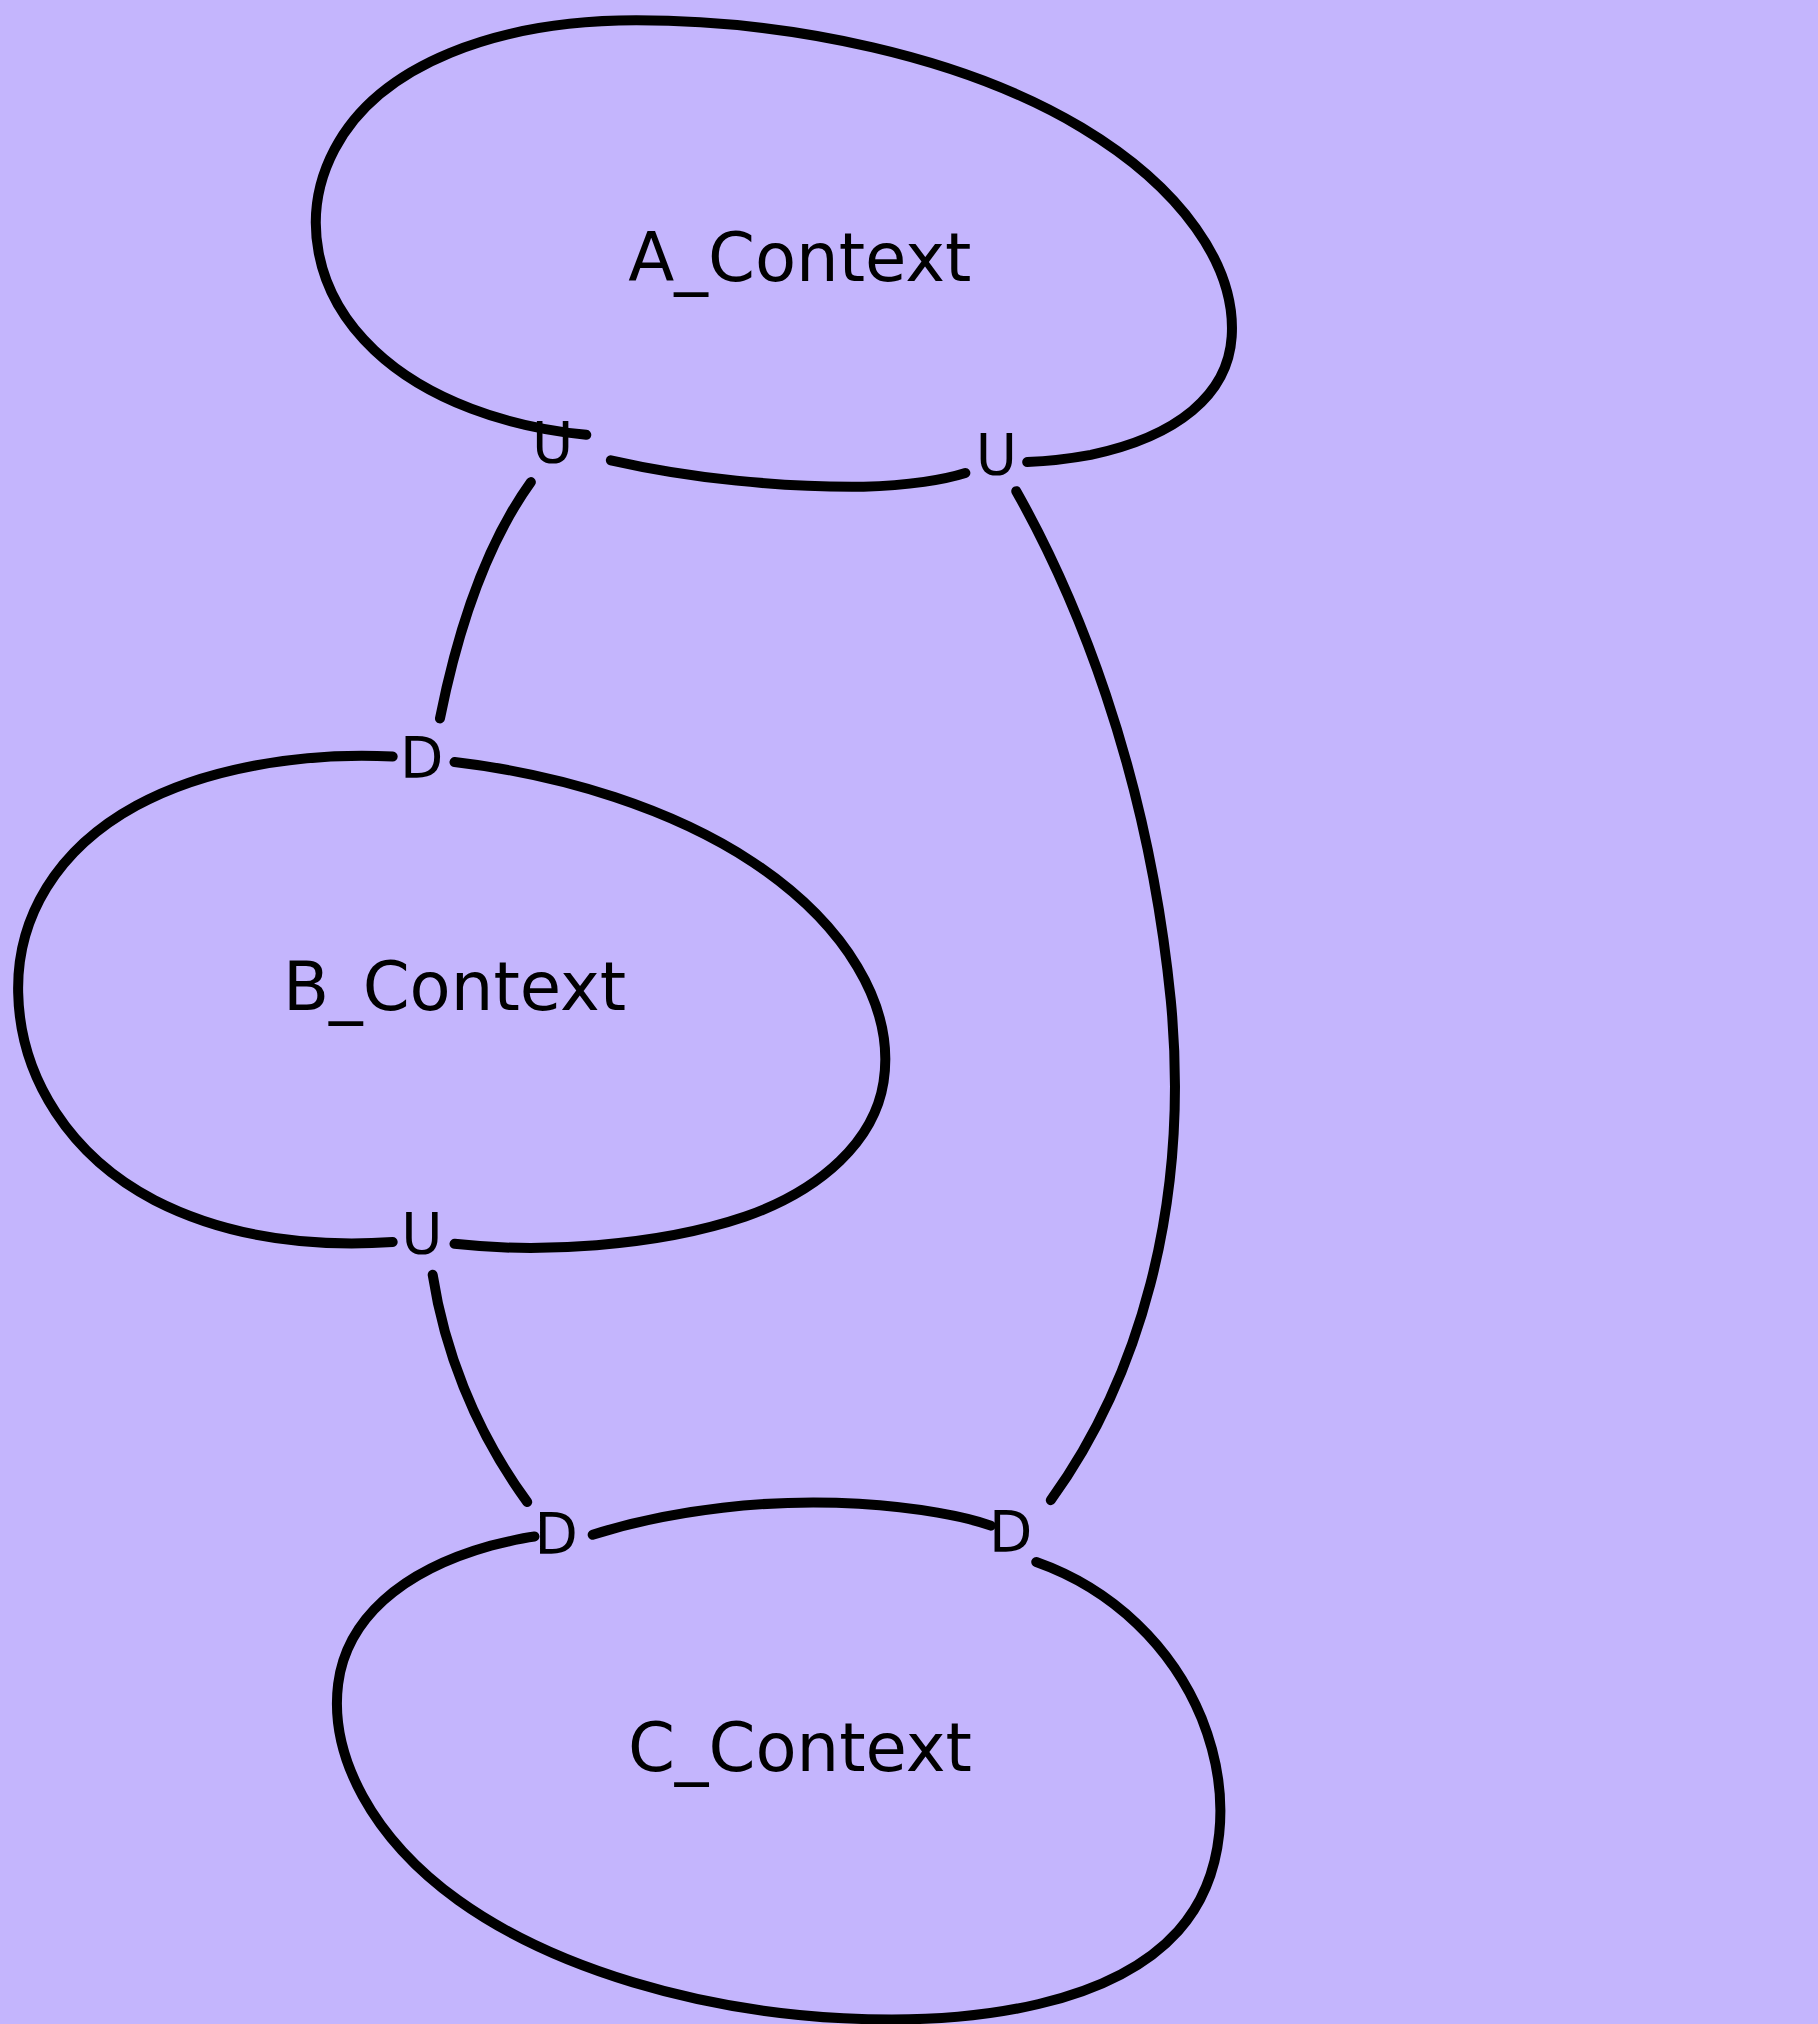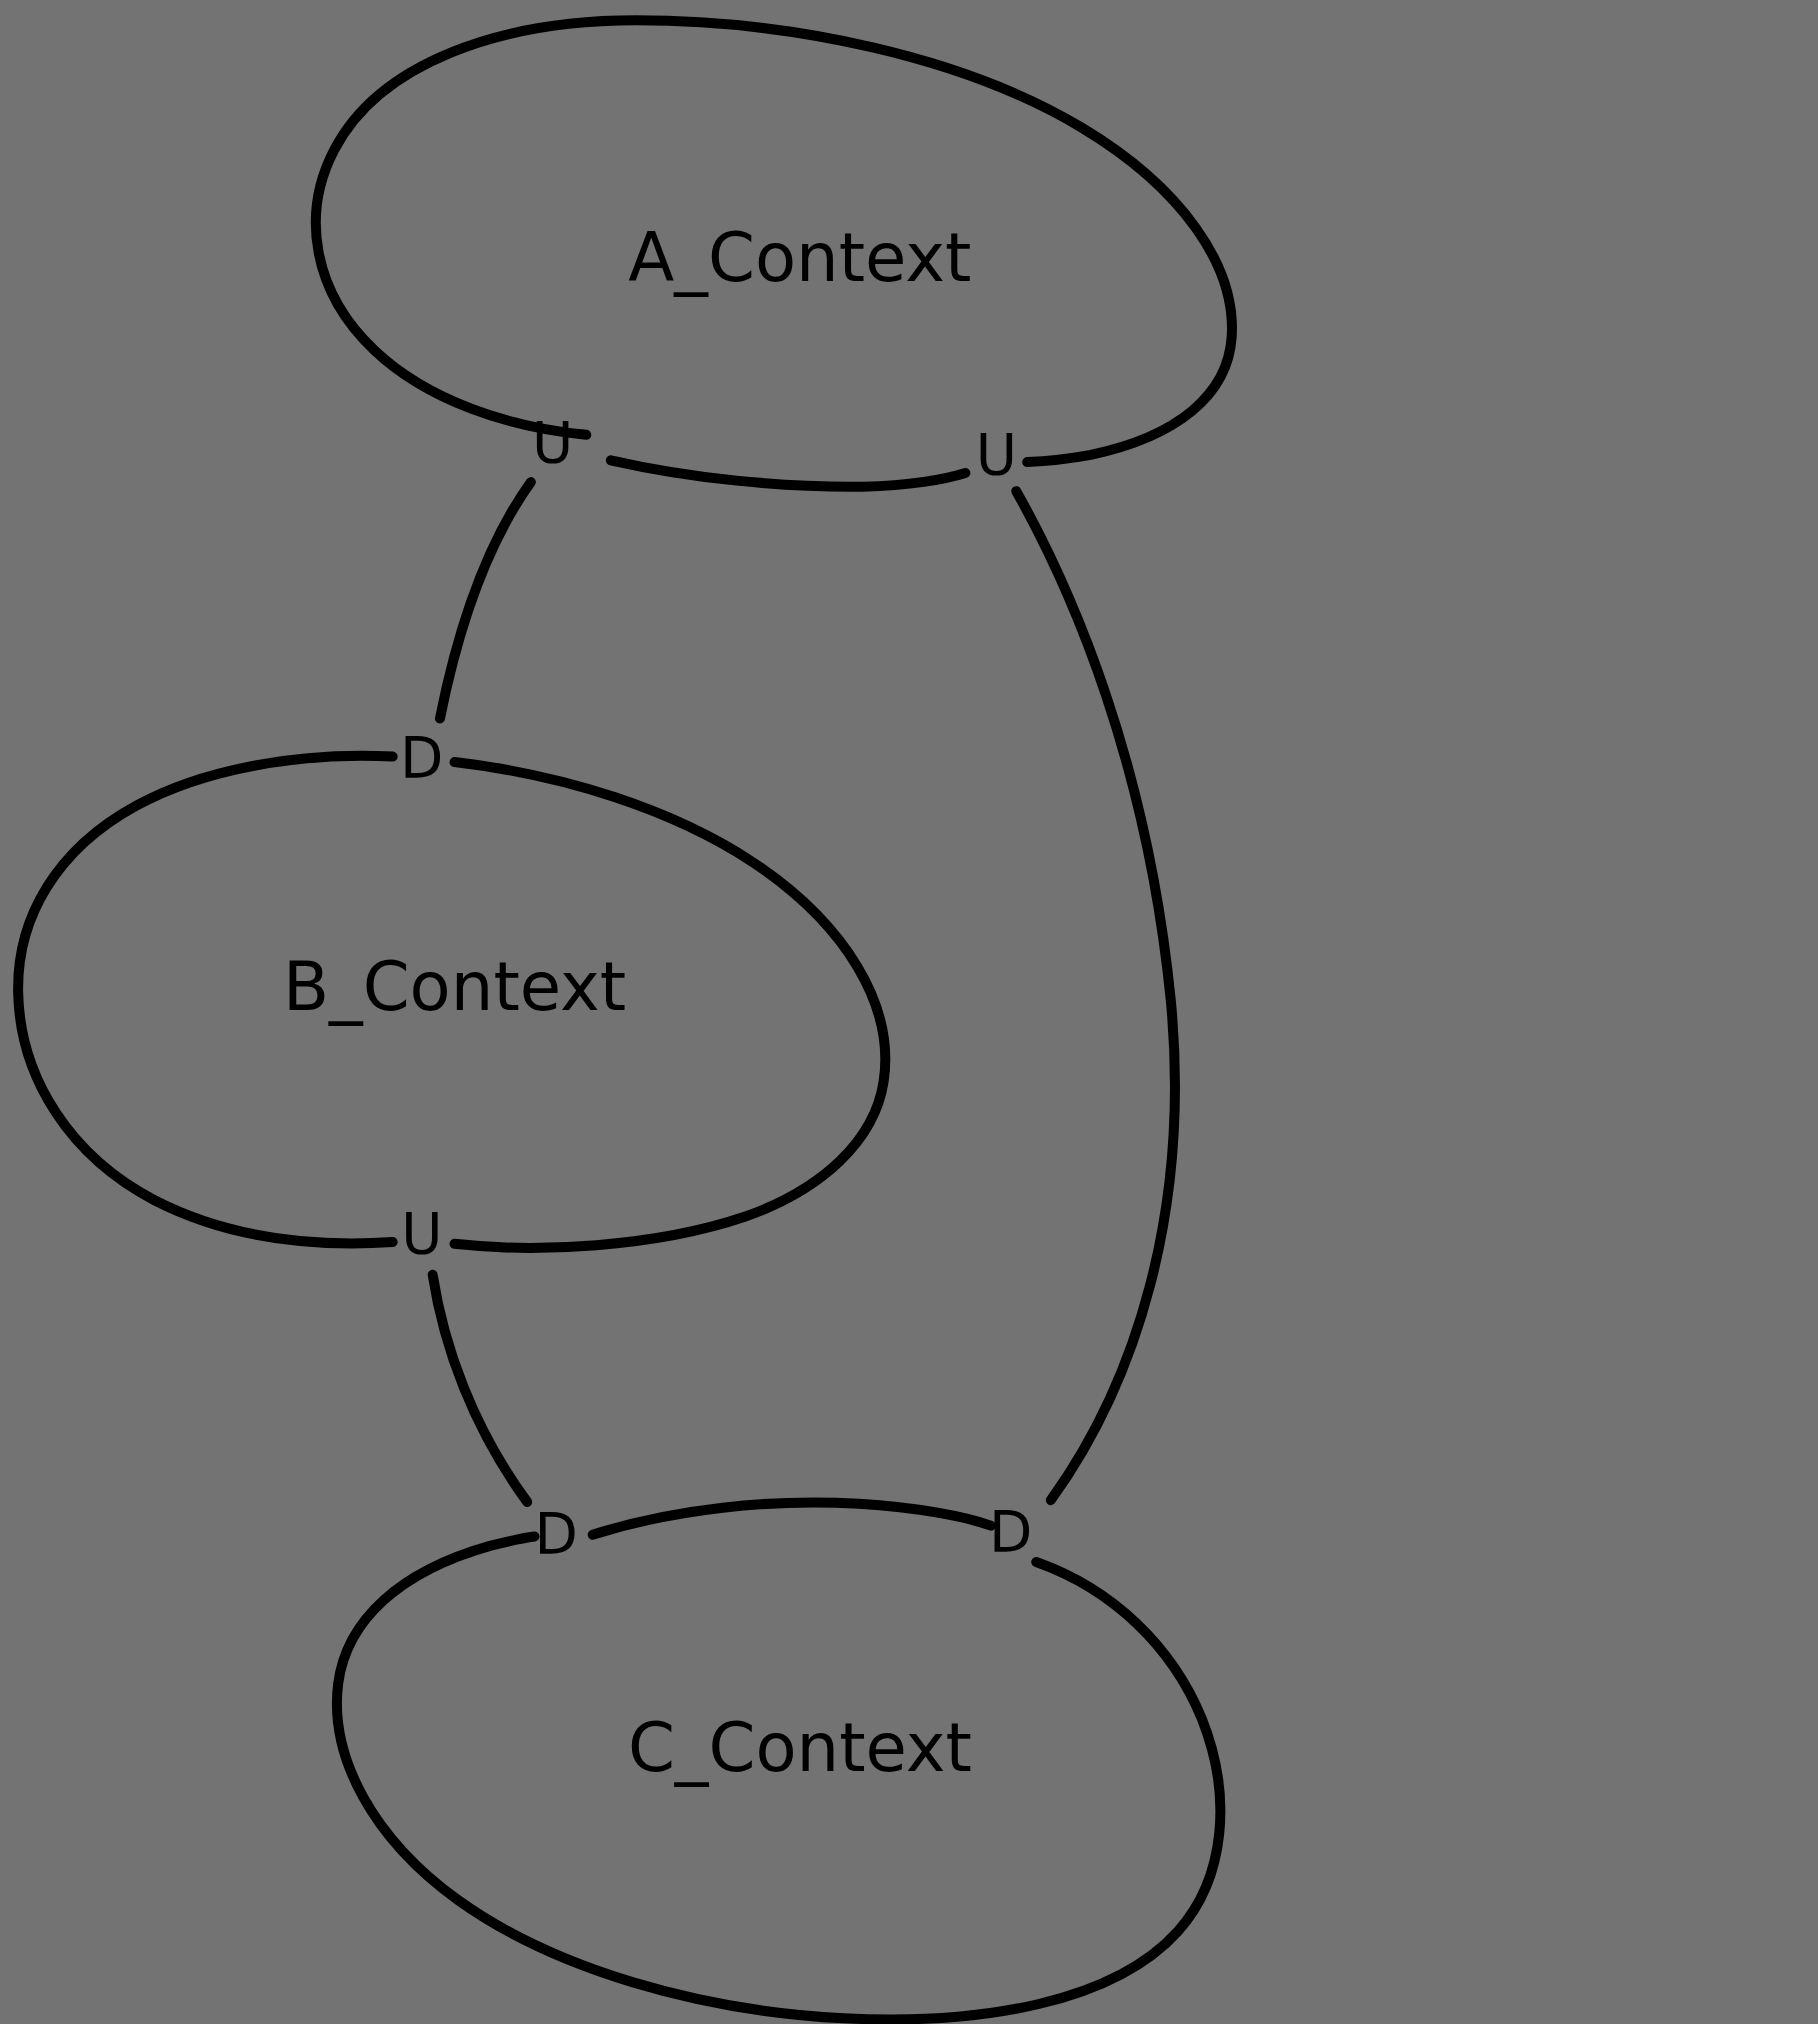--- a/index.html
+++ b/index.html
@@ -11,21 +11,21 @@
   body {
     width: 1818px;
     height: 2025px;
     overflow: hidden;
     font-family: "DejaVu Sans", sans-serif;
   }
   #diagram-root {
     position: relative;
     width: 1818px;
     height: 2025px;
-    background: #737373;
+    background: #c4b5fd;
   }
   svg#diagram-canvas {
     display: block;
     width: 1818px;
     height: 2025px;
   }
   .ctx-outline {
     fill: none;
     stroke: #000000;
     stroke-width: 11;

